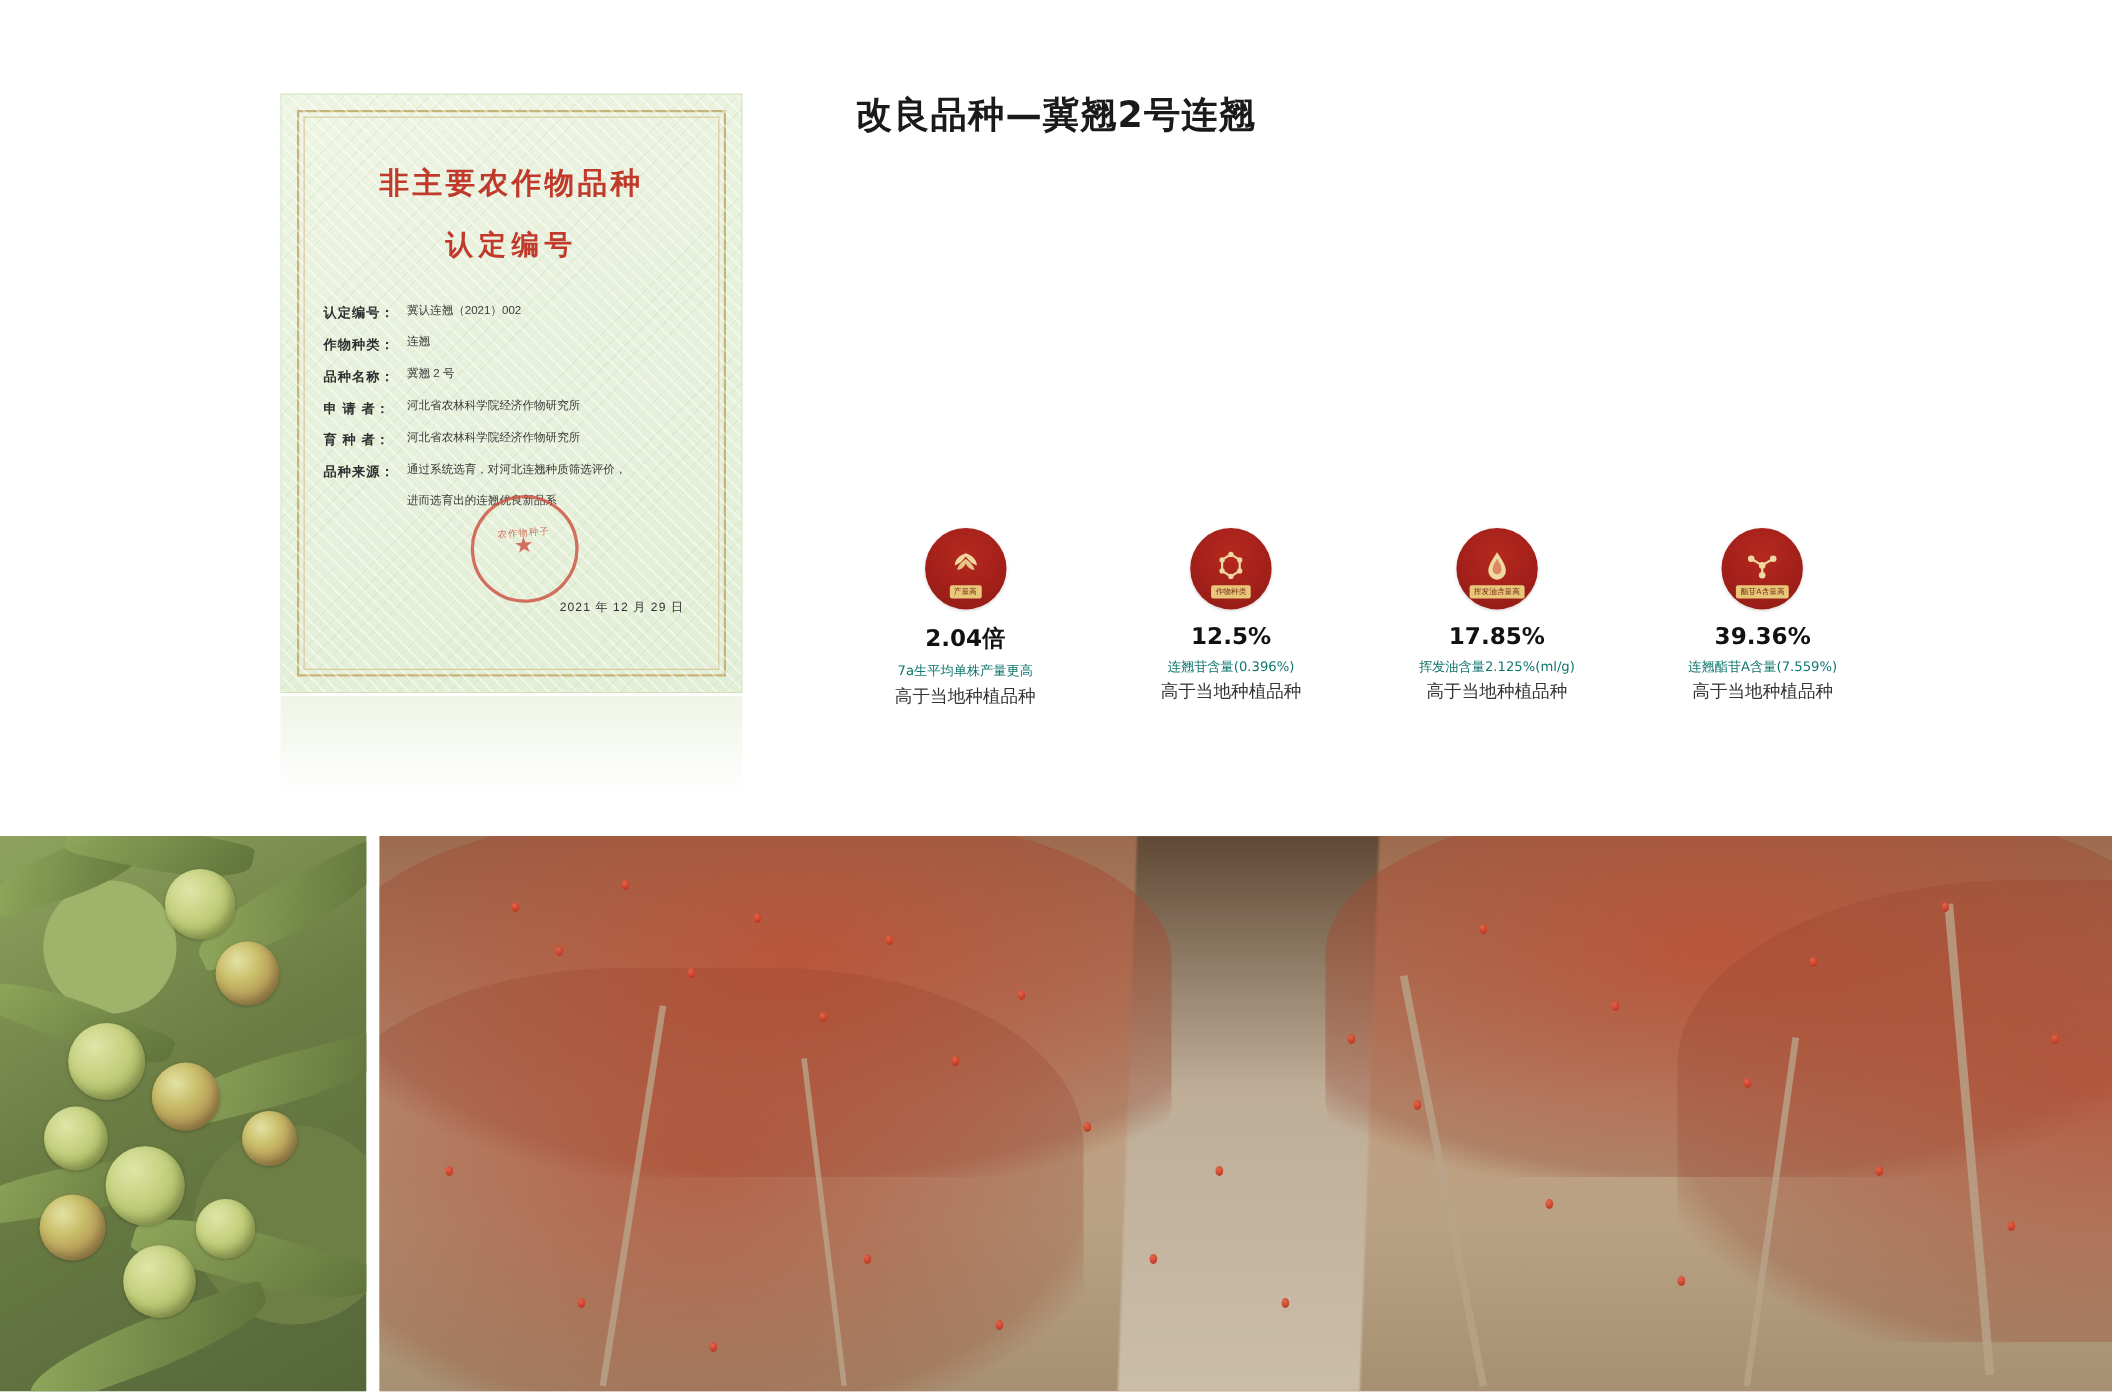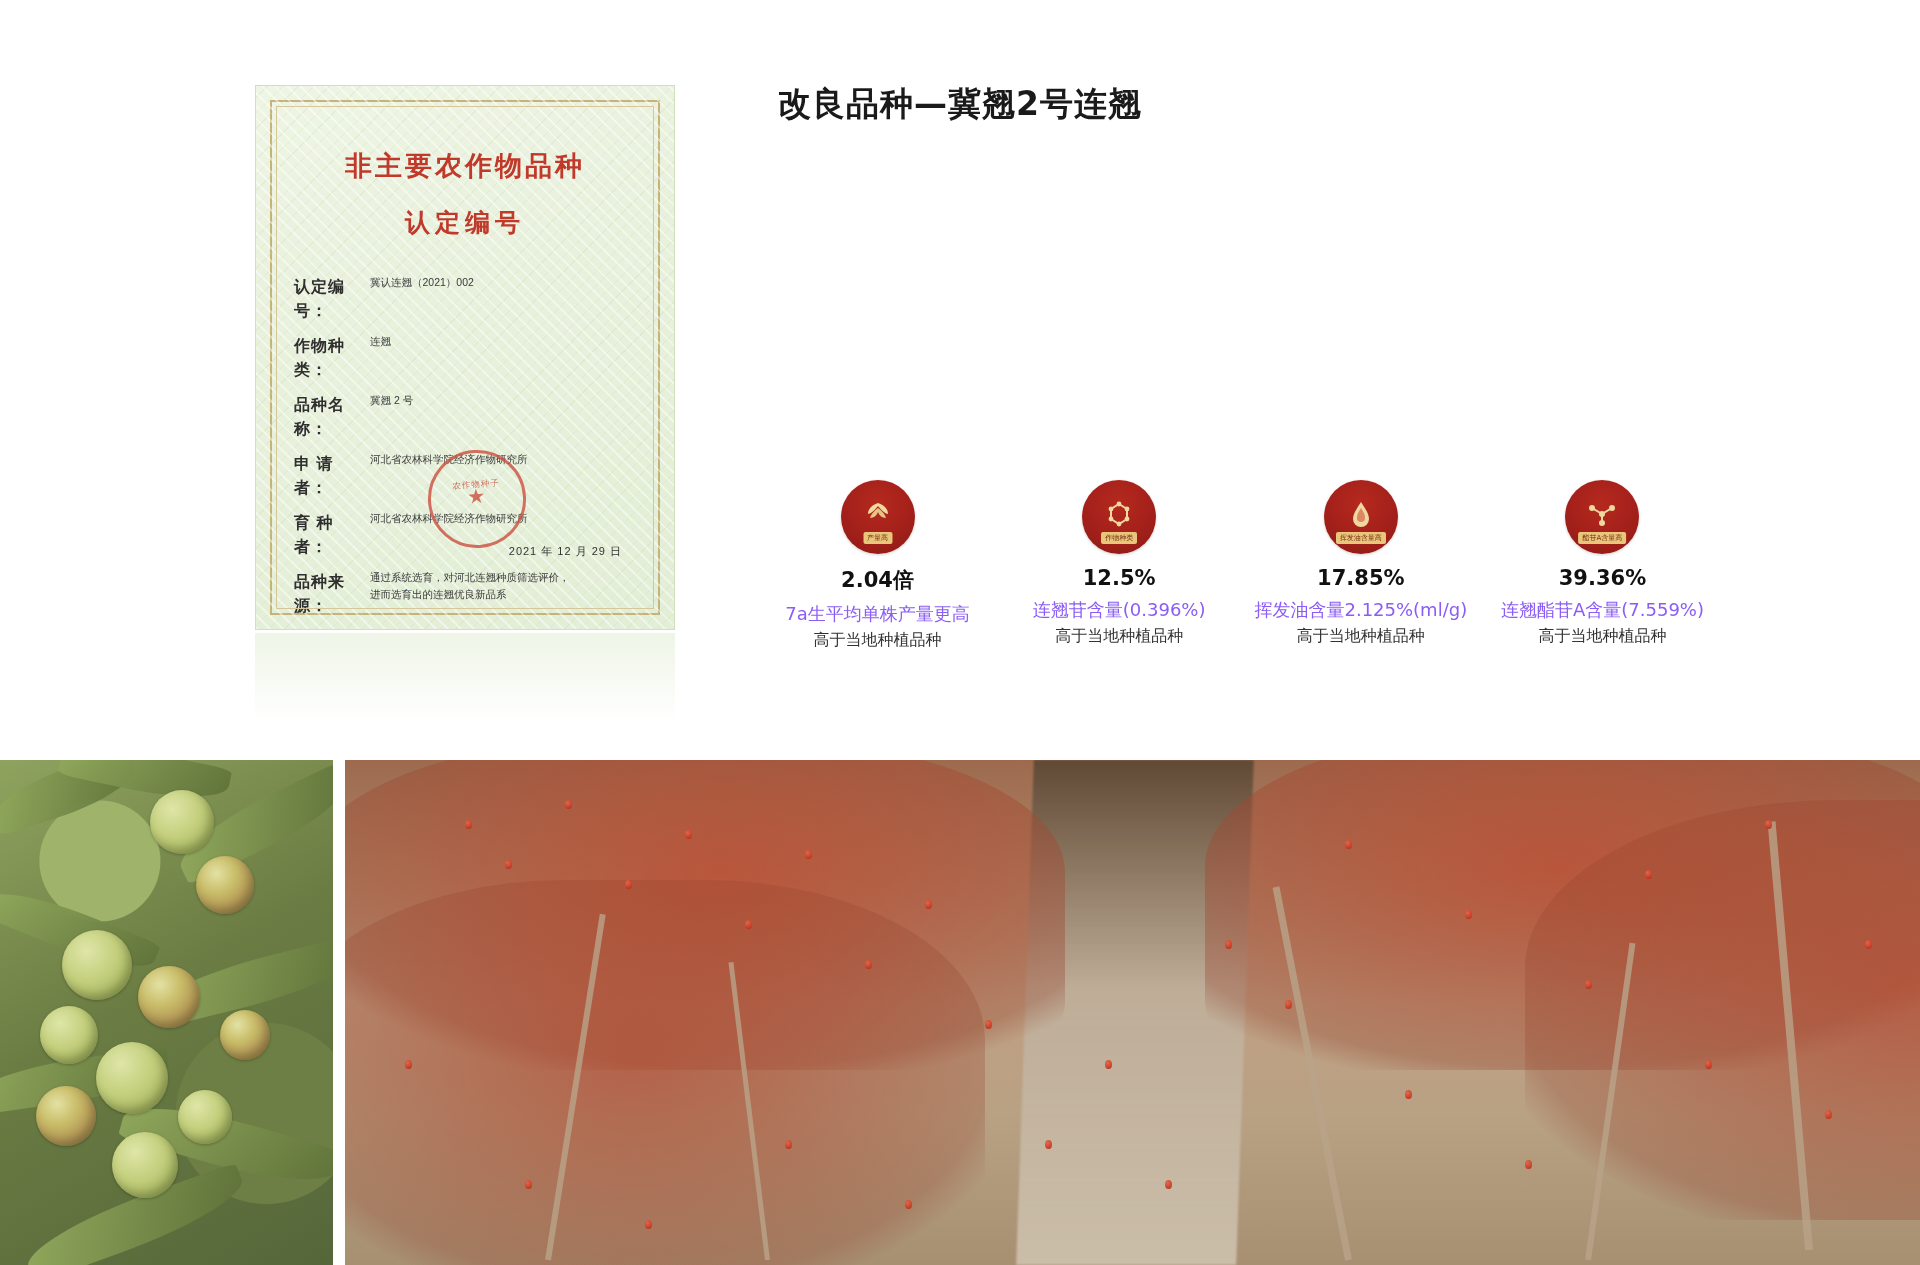--- a/index.html
+++ b/index.html
@@ -96,33 +96,33 @@
     display: flex;
     align-items: flex-start;
     margin-bottom: 11px;
     font-size: 11px;
     line-height: 1.5;
     color: #3a3a3a;
   }
   .cert-label {
     width: 76px;
     flex: 0 0 76px;
-    font-size: 16px;
+    font-size: 12px;
     letter-spacing: 1px;
     color: #2f2f2f;
     font-weight: bold;
   }
   .cert-value {
     flex: 1;
     font-size: 10.5px;
     color: #3a3a3a;
   }
   .cert-value .line2 {
     display: block;
-    margin-top: 1px;
+    margin-top: 12px;
   }
   .cert-seal {
     position: absolute;
     left: 138px;
     top: 330px;
     width: 92px;
     height: 92px;
     border-radius: 50%;
     border: 3px solid #cc4b3c;
     opacity: .78;
@@ -242,22 +242,22 @@
   }
   .stat-value {
     margin-top: 12px;
     font-size: 21px;
     font-weight: bold;
     color: #111;
     font-family: "DejaVu Sans", sans-serif;
   }
   .stat-line1 {
     margin-top: 8px;
-    font-size: 18px;
-    color: #8b5cf6;
+    font-size: 12px;
+    color: #0f766e;
     font-family: "DejaVu Sans", sans-serif;
   }
   .stat-line2 {
     margin-top: 4px;
     font-size: 16px;
     color: #333;
     font-family: "DejaVu Sans", sans-serif;
   }
 
   

